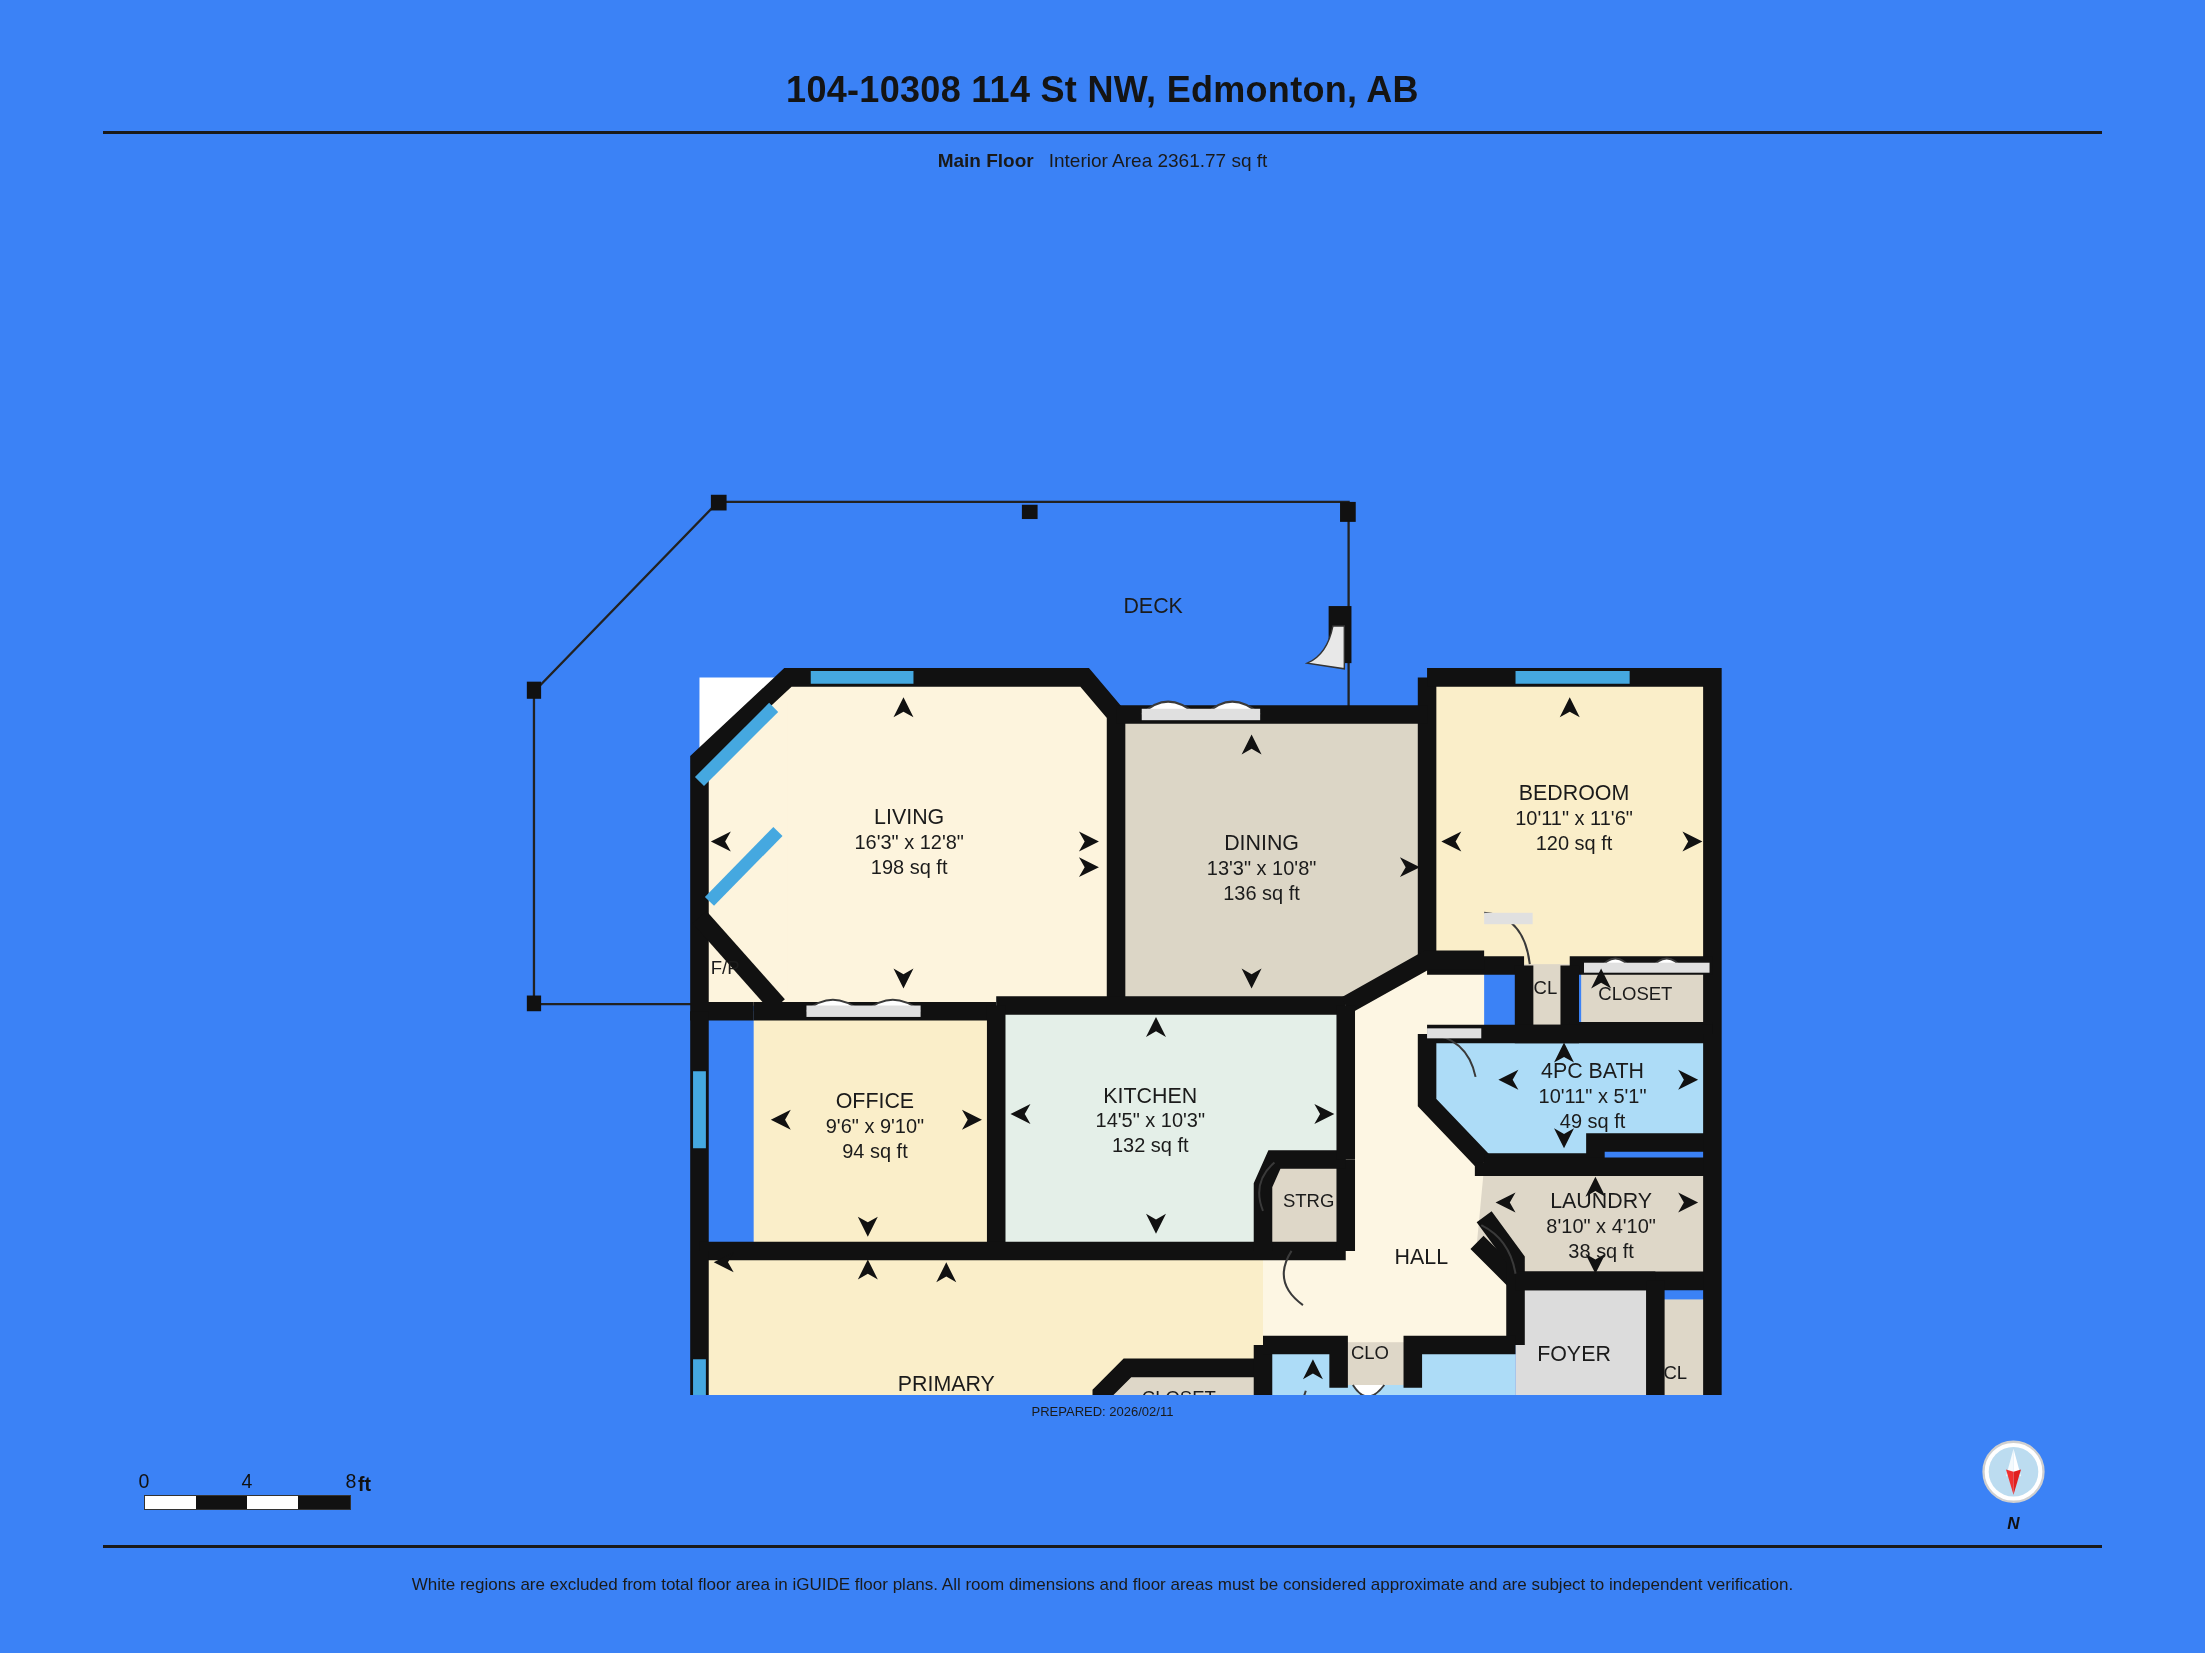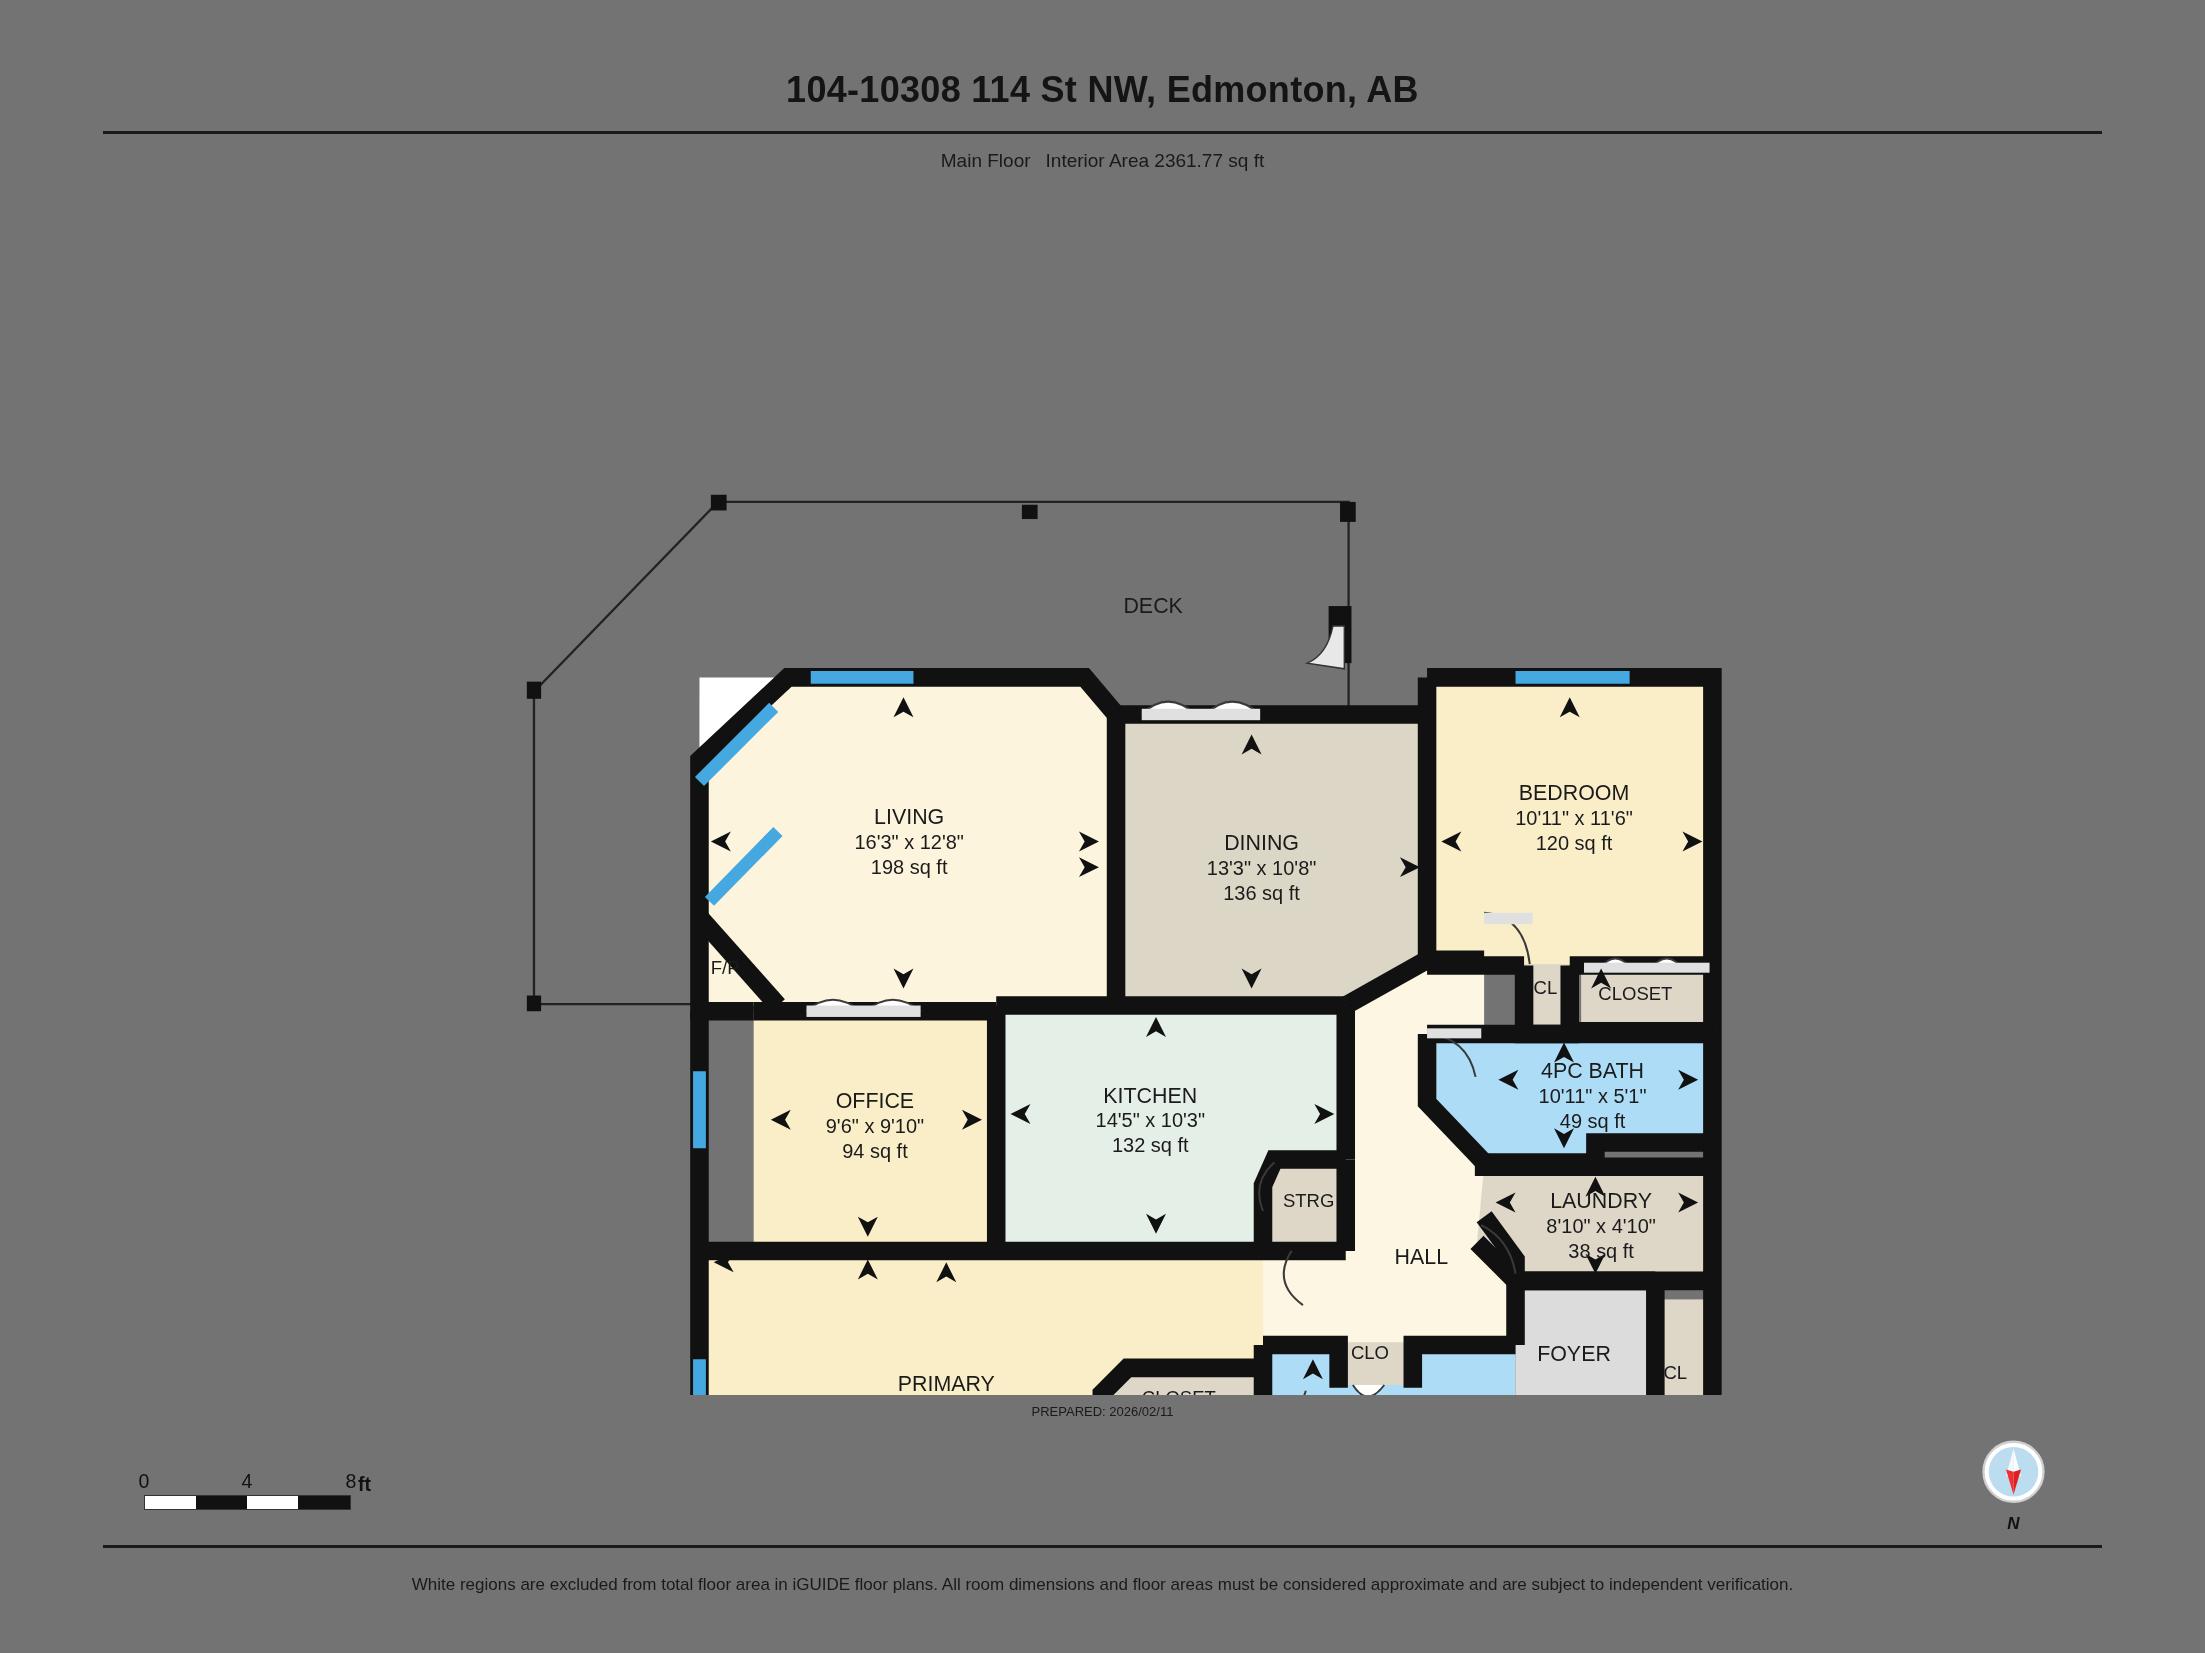--- a/index.html
+++ b/index.html
@@ -3,38 +3,38 @@
 <meta charset="utf-8">
 <style>
   html,body{margin:0;padding:0;background:#ffffff;}
   body{
     width:2205px;height:1654px;
     font-family:"Liberation Sans", sans-serif;
     color:#111;
     position:relative;
     overflow:hidden;
   }
-  .page{position:absolute;inset:0;background:#737373;}
+  .page{position:absolute;inset:0;background:#3b82f6;}
 
   
   .title{
     position:absolute;left:0;right:0;top:69px;
     text-align:center;
     font-size:36px;font-weight:bold;letter-spacing:0.3px;
     color:#141414;
   }
   .rule-top{
     position:absolute;left:103px;right:103px;top:131px;
     height:2.9px;background:#1a1a1a;
   }
   .subtitle{
     position:absolute;left:0;right:0;top:150px;
     text-align:center;font-size:19px;color:#1a1a1a;
   }
-  .subtitle .b{font-weight:normal;margin-top:36px;}
+  .subtitle .b{font-weight:bold;margin-top:36px;}
   .subtitle .sp{display:inline-block;width:15px;}
 
   
   #plan{position:absolute;left:0;top:218px;width:2205px;height:1177px;}
 
   
   .scalebar{position:absolute;left:144px;top:1470px;width:218px;}
   .scale-nums{position:relative;height:25px;}
   .scale-nums span{position:absolute;top:0;font-size:19.5px;color:#111;transform:translateX(-50%);}
   .scale-track{position:relative;height:15px;width:207px;border:1.1px solid #333;box-sizing:border-box;background:#fff;}

